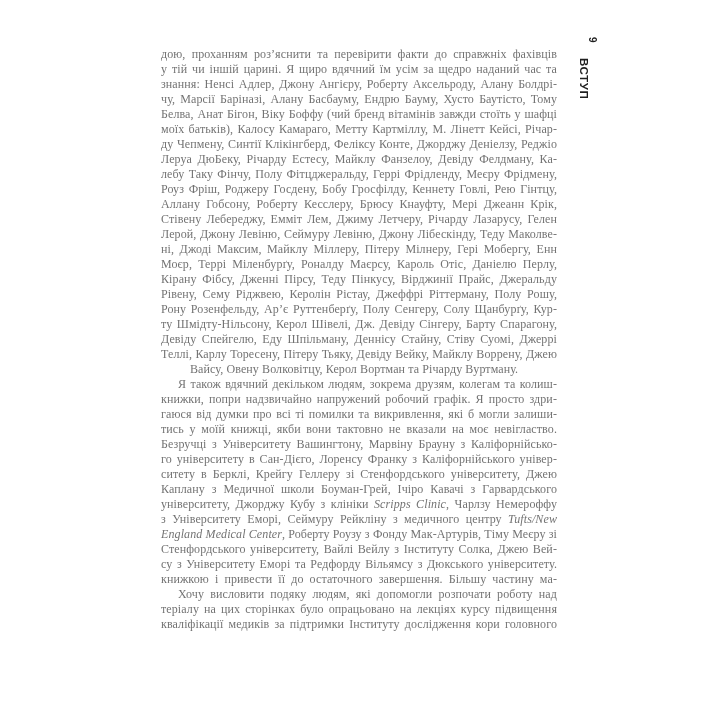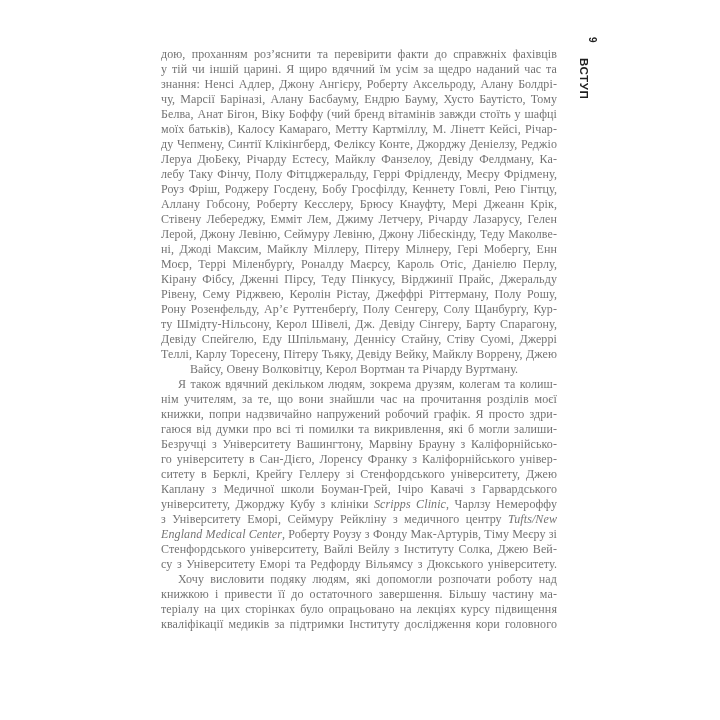--- a/index.html
+++ b/index.html
@@ -87,34 +87,34 @@
         <div class="line">Кірану Фібсу, Дженні Пірсу, Теду Пінкусу, Вірджинії Прайс, Джеральду</div>
         <div class="line">Рівену, Сему Ріджвею, Керолін Рістау, Джеффрі Ріттерману, Полу Рошу,</div>
         <div class="line">Рону Розенфельду, Ар’є Руттенберґу, Полу Сенгеру, Солу Щанбурґу, Кур-</div>
         <div class="line">ту Шмідту-Нільсону, Керол Шівелі, Дж. Девіду Сінгеру, Барту Спарагону,</div>
         <div class="line">Девіду Спейгелю, Еду Шпільману, Деннісу Стайну, Стіву Суомі, Джеррі</div>
         <div class="line">Теллі, Карлу Торесену, Пітеру Тьяку, Девіду Вейку, Майклу Воррену, Джею</div>
         <div class="line flush">Вайсу, Овену Волковітцу, Керол Вортман та Річарду Вуртману.</div>
       </div>
       <div class="para">
         <div class="line indent">Я також вдячний декільком людям, зокрема друзям, колегам та колиш-</div>
-        <div class="line">нім учителям, за те, що вони знайшли час на прочитання розділів моєї</div>
         <div class="line">книжки, попри надзвичайно напружений робочий графік. Я просто здри-</div>
         <div class="line">гаюся від думки про всі ті помилки та викривлення, які б могли залиши-</div>
+        <div class="line">тись у моїй книжці, якби вони тактовно не вказали на моє невігластво.</div>
         <div class="line">Безручці з Університету Вашингтону, Марвіну Брауну з Каліфорнійсько-</div>
         <div class="line">го університету в Сан-Дієго, Лоренсу Франку з Каліфорнійського універ-</div>
         <div class="line">ситету в Берклі, Крейгу Геллеру зі Стенфордського університету, Джею</div>
         <div class="line">Каплану з Медичної школи Боуман-Грей, Ічіро Кавачі з Гарвардського</div>
         <div class="line">університету, Джорджу Кубу з клініки <em>Scripps Clinic</em>, Чарлзу Немероффу</div>
         <div class="line">з Університету Еморі, Сеймуру Рейкліну з медичного центру <em>Tufts/New</em></div>
         <div class="line"><em>England Medical Center</em>, Роберту Роузу з Фонду Мак-Артурів, Тіму Меєру зі</div>
         <div class="line">Стенфордського університету, Вайлі Вейлу з Інституту Солка, Джею Вей-</div>
         <div class="line">су з Університету Еморі та Редфорду Вільямсу з Дюкського університету.</div>
       </div>
       <div class="para">
+        <div class="line">книжкою і привести її до остаточного завершення. Більшу частину ма-</div>
         <div class="line indent">Хочу висловити подяку людям, які допомогли розпочати роботу над</div>
-        <div class="line">книжкою і привести її до остаточного завершення. Більшу частину ма-</div>
         <div class="line">теріалу на цих сторінках було опрацьовано на лекціях курсу підвищення</div>
         <div class="line">кваліфікації медиків за підтримки Інституту дослідження кори головного</div>
       </div>
     </div>
 
 </div>
 
 </body></html>

